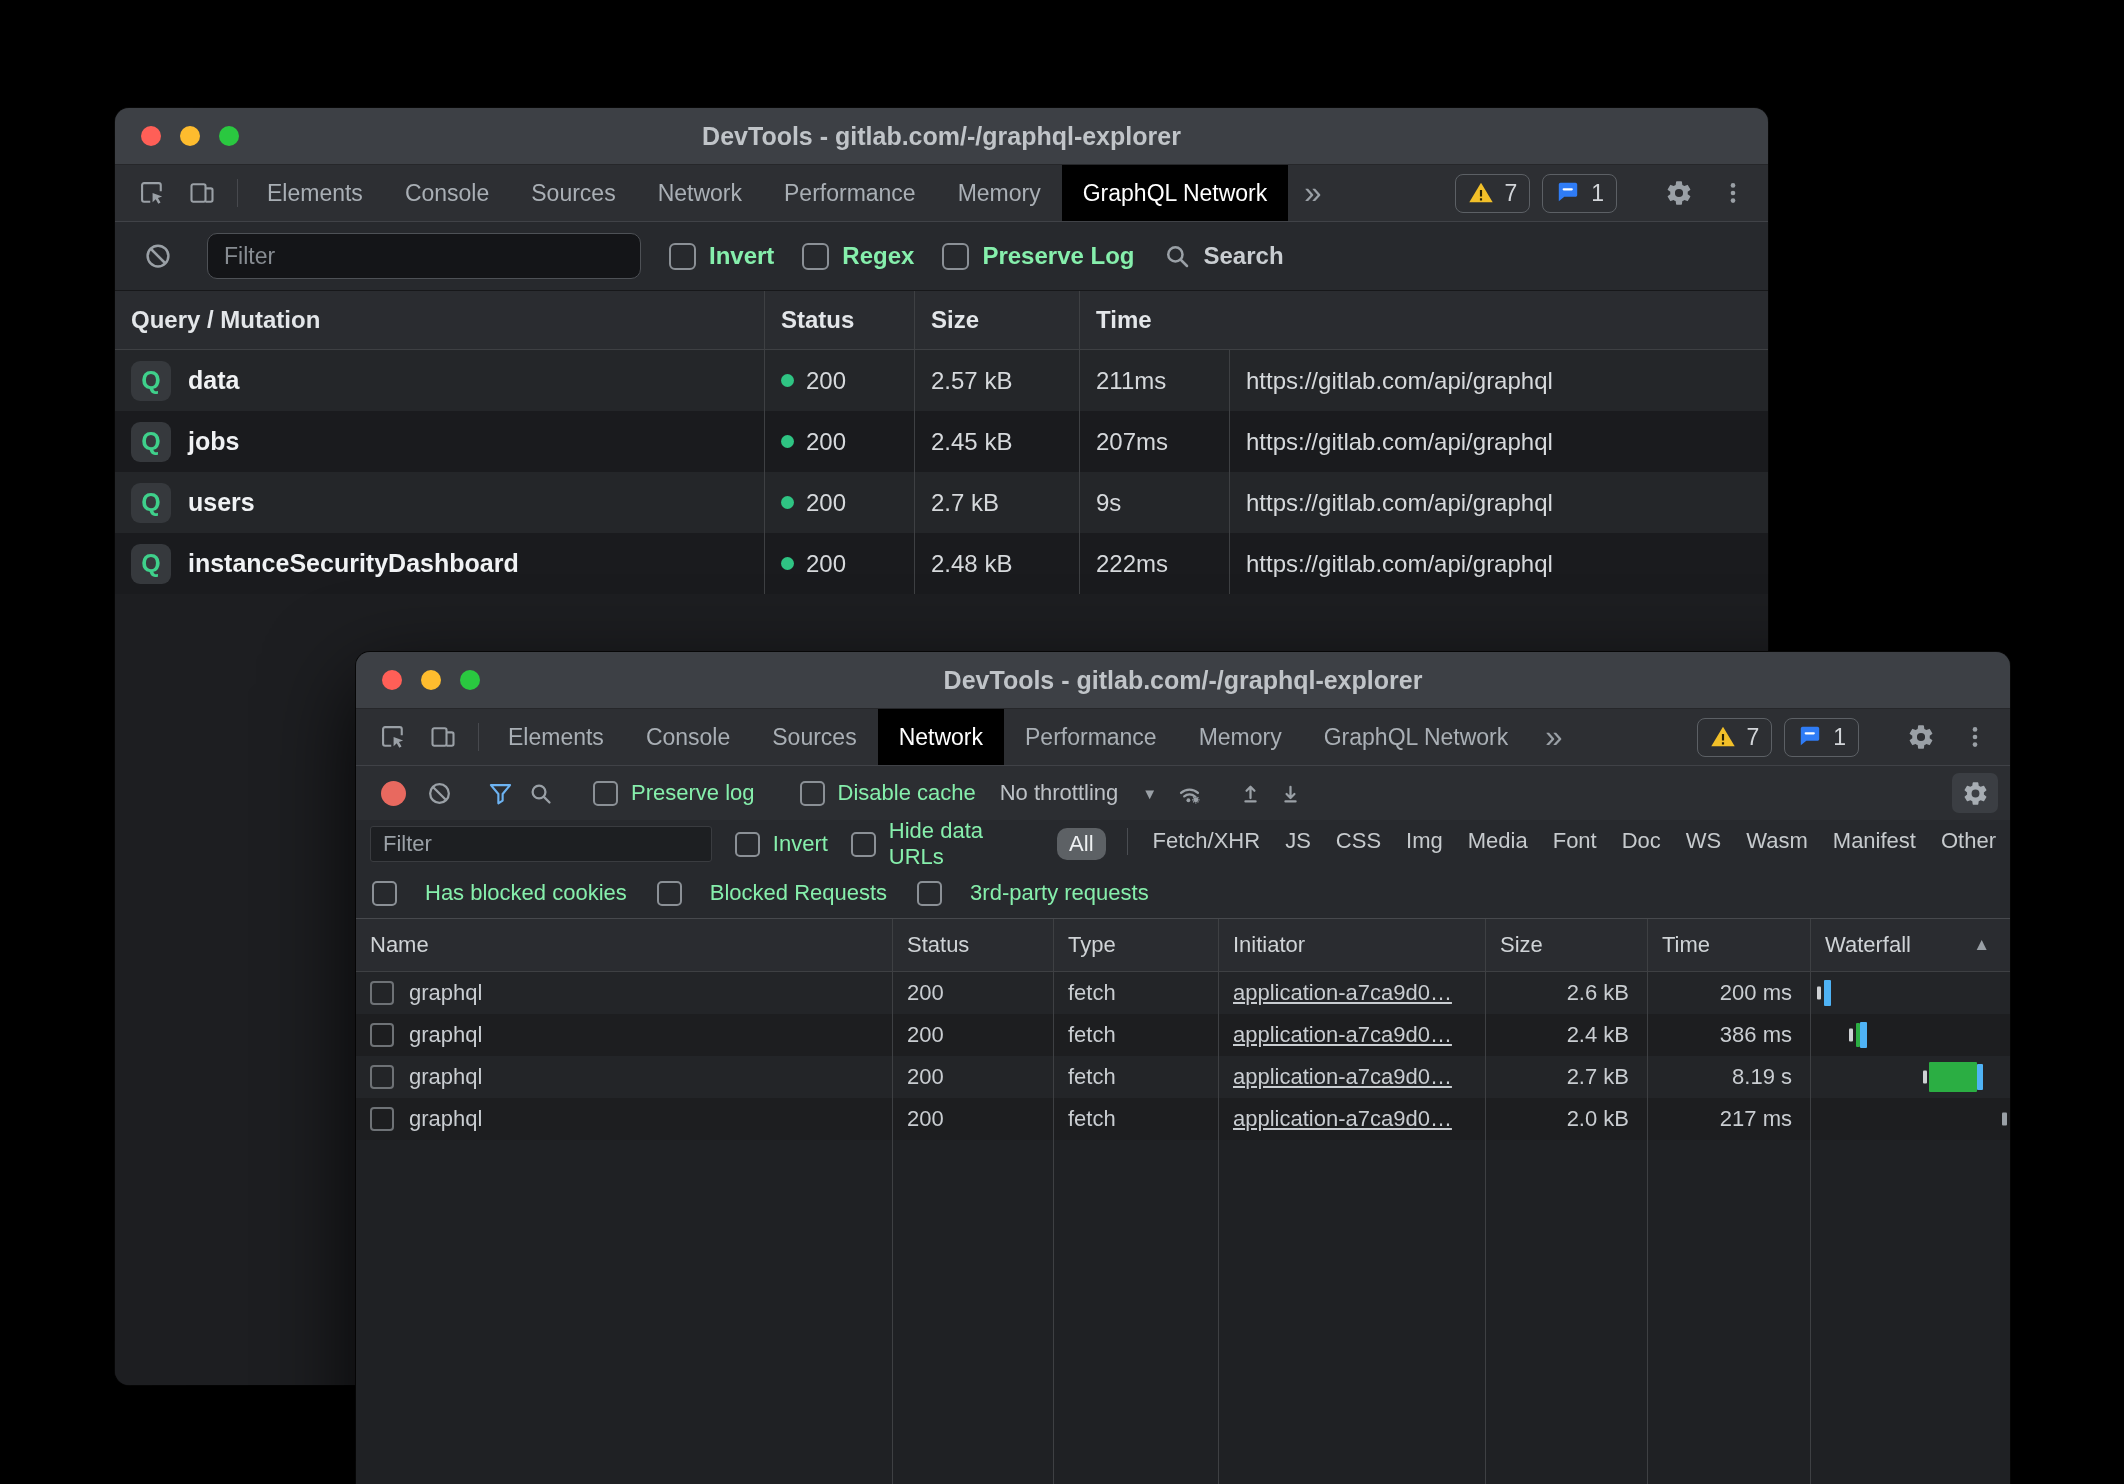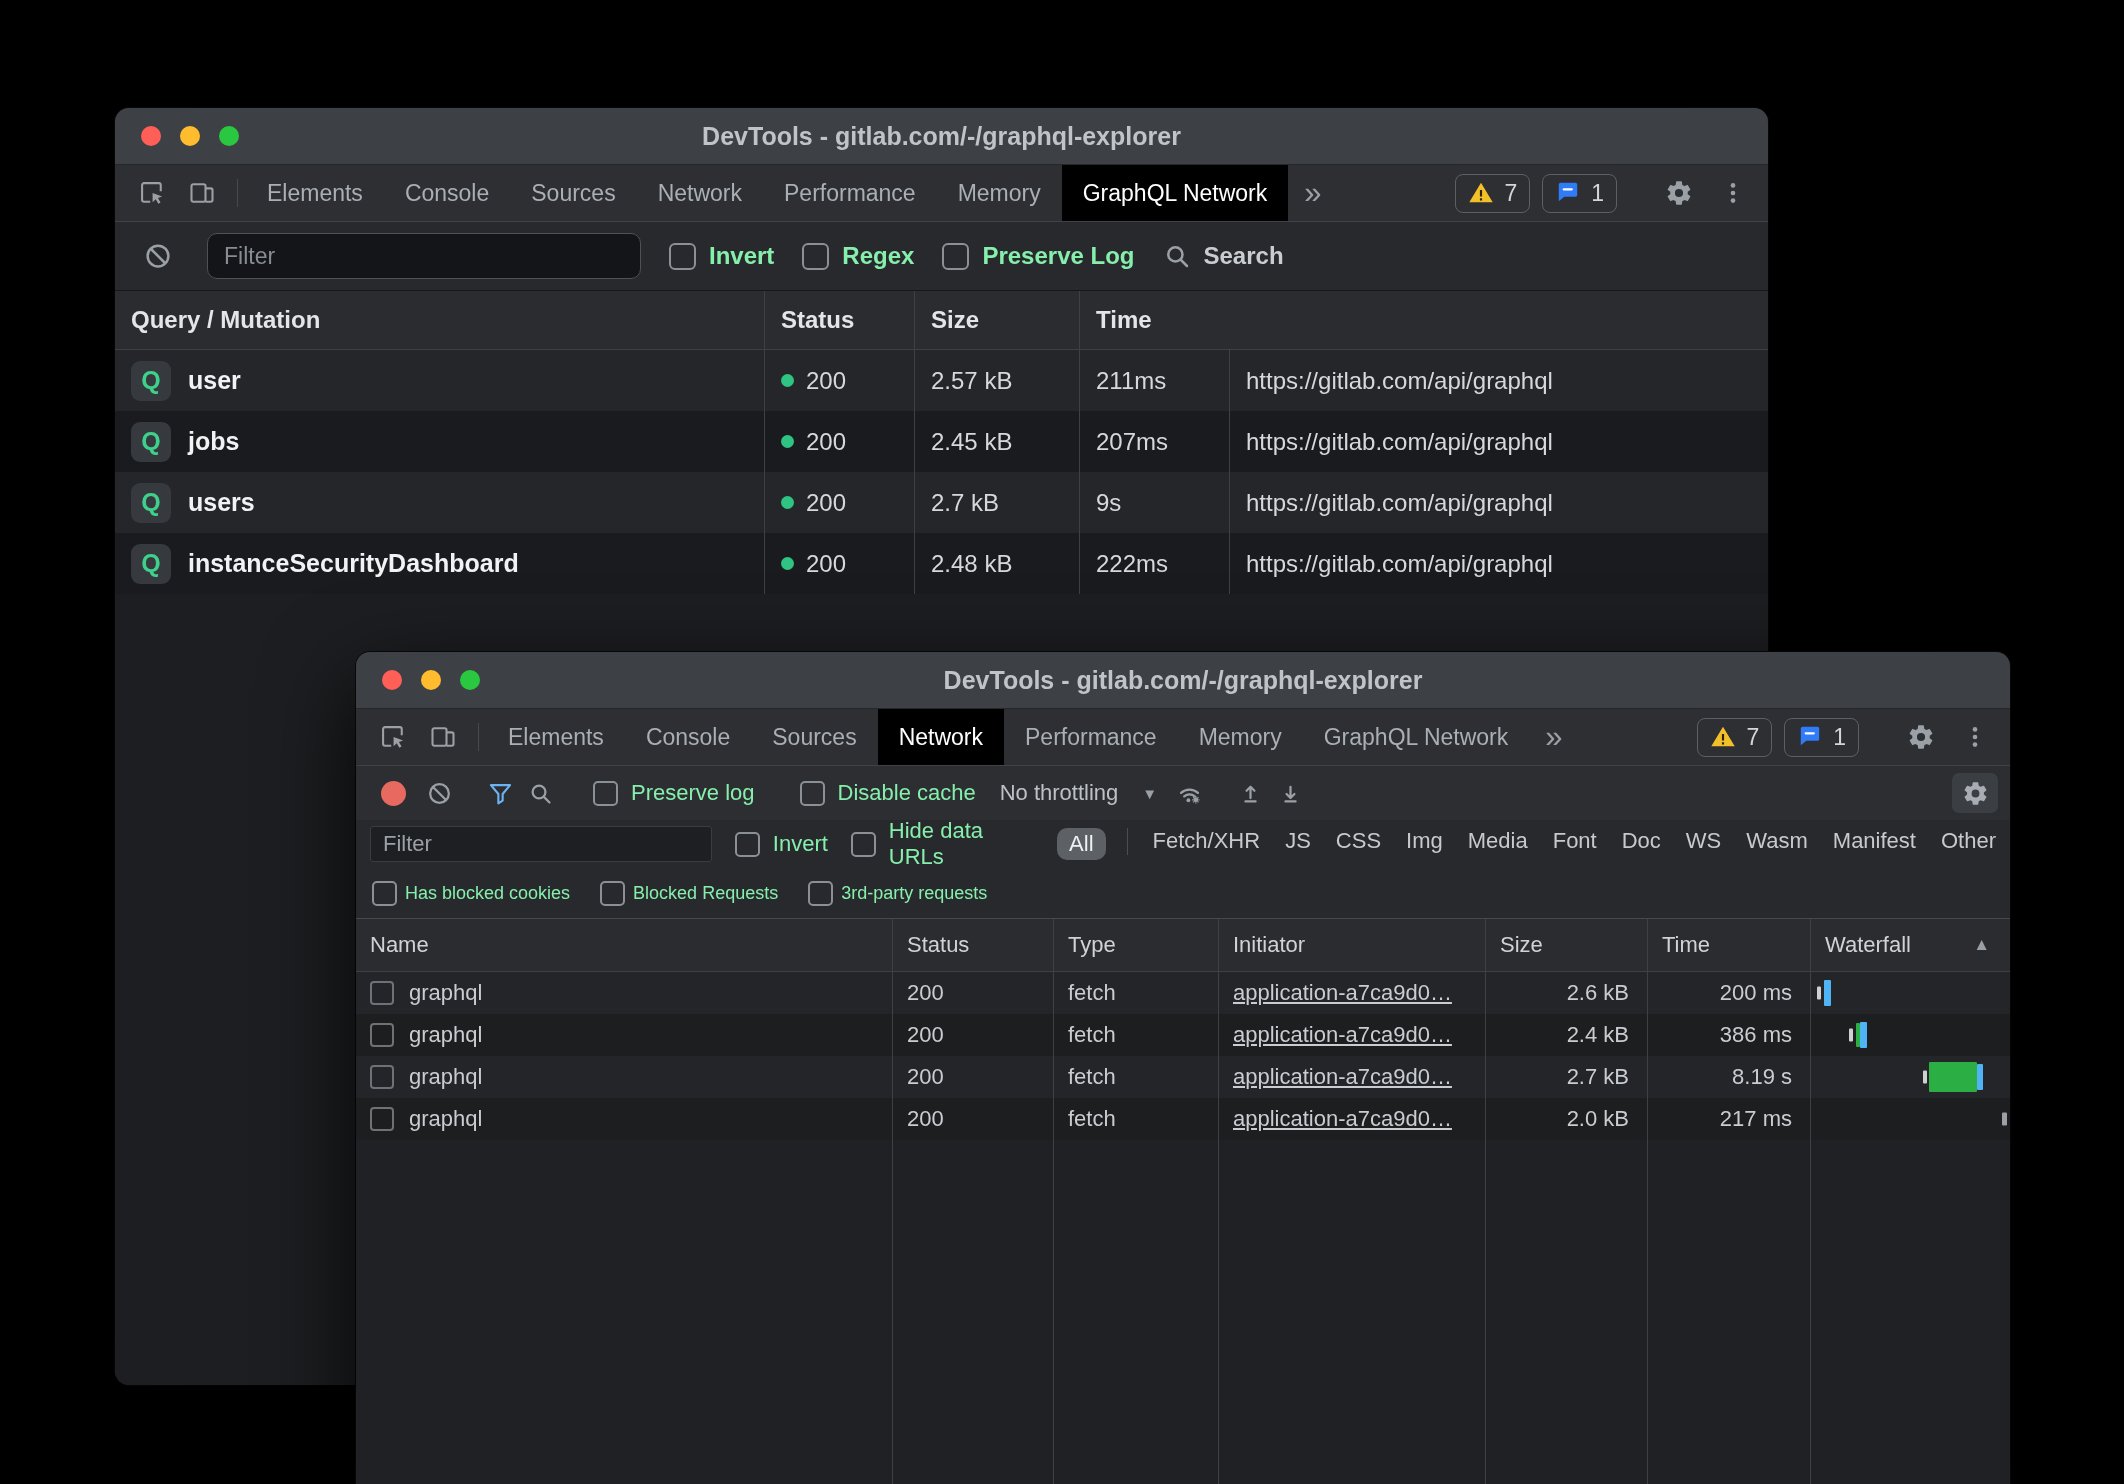--- a/index.html
+++ b/index.html
@@ -88,21 +88,21 @@
     color:#dde0e3;font-size:22px;padding:0 12px;outline:none;font-family:"Liberation Sans",sans-serif}
   .net-input::placeholder{color:#9aa0a6}
   .chips{display:flex;align-items:flex-start;gap:25px;font-size:22px;color:#c6cacd}
   .chip{white-space:nowrap;cursor:default}
   .chip.active{background:#5d6165;color:#eef0f2;border-radius:10px;padding:3px 12px;margin:0 -4px}
   .chip-div{width:1px;height:27px;background:#4a4d52}
 
   
   .options{height:50px;flex:none;background:#27292d;display:flex;align-items:center;gap:30px;
     padding:0 16px;border-bottom:1px solid #47494d}
-  .options .cb{font-size:18px;gap:8px}
+  .options .cb{font-size:22px;gap:28px}
   .options .box{width:21px;height:21px;border-radius:5px}
 
   
   .net-table{flex:1;display:flex;flex-direction:column;min-height:0}
   .nheader{height:52px;background:#2a2c30;border-bottom:1px solid #3e4043;flex:none}
   .nh-cell{display:flex;align-items:center;padding:0 14px;font-size:22px;color:#cfd3d6;
     border-right:1px solid #3e4043;overflow:hidden;white-space:nowrap}
   .nh-cell:last-child{border-right:none}
   .nh-cell.sorted{justify-content:space-between}
   .sort-arrow{font-size:17px;color:#9aa0a6;margin-right:6px}
@@ -223,21 +223,21 @@
   <div class="bheader bgrid" id="gql-header">
       <div class="bh-cell">Query / Mutation</div>
       <div class="bh-cell">Status</div>
       <div class="bh-cell">Size</div>
       <div class="bh-cell">Time</div>
     </div>
   <div id="gql-body">
       <div class="b-row bgrid light">
         <div class="b-cell">
           <span class="qbadge">Q</span>
-          <span class="qname">user</span>
+          <span class="qname">data</span>
         </div>
         <div class="b-cell">
           <span class="sdot"></span>
           <span>200</span>
         </div>
         <div class="b-cell">2.57 kB</div>
         <div class="b-cell">211ms</div>
         <div class="b-cell">https://gitlab.com/api/graphql</div>
       </div>
       <div class="b-row bgrid dark">

